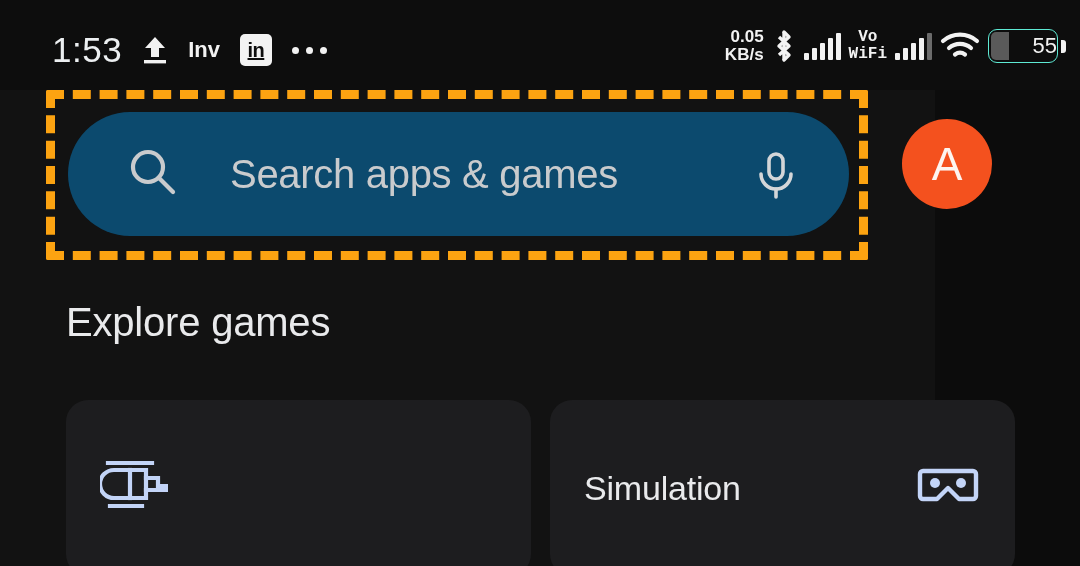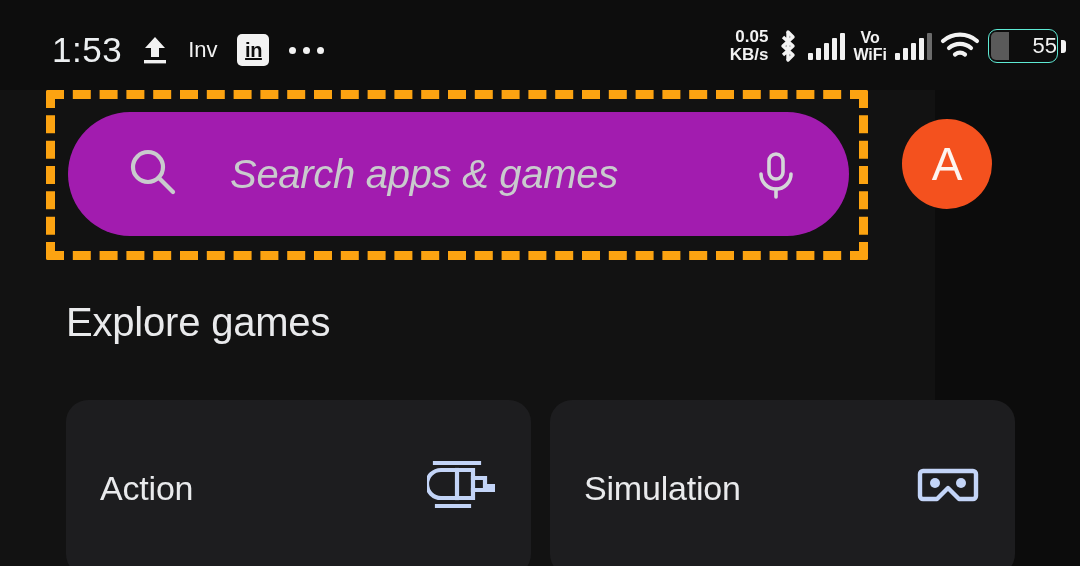--- a/index.html
+++ b/index.html
@@ -35,21 +35,21 @@
     color: #eceff1;
     font-size: 35px;
     font-weight: 400;
     letter-spacing: 0.5px;
     line-height: 40px;
   }
   .sb-icon { display: flex; align-items: center; justify-content: center; }
   .sb-inv {
     color: #f2f2f2;
     font-size: 22px;
-    font-weight: 400;
+    font-weight: 700;
     letter-spacing: 0px;
     line-height: 24px;
   }
   .linkedin-badge {
     width: 32px; height: 32px;
     background: #f2f2f2;
     border-radius: 5px;
     color: #0d0d0d;
     font-size: 20px;
     font-weight: 700;
@@ -81,20 +81,21 @@
     font-weight: 700;
     line-height: 18px;
     text-align: right;
   }
   .vowifi {
     color: #f2f2f2;
     font-size: 16px;
     font-weight: 700;
     line-height: 17px;
     text-align: center;
+    font-family: Liberation Mono, monospace;
   }
   .bars { display: flex; align-items: flex-end; gap: 3px; height: 27px; }
   .bars span { width: 5px; background: #f2f2f2; border-radius: 1px; display: block; }
   .bars span:nth-child(1) { height: 7px; }
   .bars span:nth-child(2) { height: 12px; }
   .bars span:nth-child(3) { height: 17px; }
   .bars span:nth-child(4) { height: 22px; }
   .bars span:nth-child(5) { height: 27px; }
   .bars.dim span:nth-child(5) { background: #6b6b6b; }
 
@@ -142,25 +143,24 @@
   
   #search-row {
     position: absolute;
     left: 0; top: 104px;
     width: 1080px; height: 142px;
   }
   #search-pill {
     position: absolute;
     left: 68px; top: 8px;
     width: 781px; height: 124px;
-    background: #a21caf;
+    background: #0c4a6e;
     border-radius: 62px;
     display: flex;
     align-items: center;
-    font-style: italic;
   }
   #search-icon { margin-left: 58px; flex: none; display: block; }
   #search-placeholder {
     margin-left: 50px;
     color: #c9cbcd;
     font-size: 40px;
     font-weight: 400;
     letter-spacing: -0.3px;
     white-space: nowrap;
   }
@@ -320,21 +320,20 @@
     </div>
 
     <div id="avatar">A</div>
   </div>
 
   <div id="section-title">Explore games</div>
 
   <div id="cards">
 
     <div class="cat-card">
-      <span class="cat-label">Action</span>
       <span class="cat-icon">
         <svg width="68" height="60" viewBox="0 0 68 60">
           <g stroke="#c3d4f7" stroke-width="4.2" fill="none" stroke-linecap="square">
             <line x1="8" y1="7" x2="52" y2="7"></line>
             <path d="M30 14 L14 14 A14 14 0 0 0 14 42 L46 42 L46 14 Z"></path>
             <line x1="30" y1="14" x2="30" y2="42"></line>
             <path d="M46 22 L58 22 L58 30 L66 30 L66 34 L46 34"></path>
             <line x1="10" y1="50" x2="42" y2="50"></line>
           </g>
         </svg>

